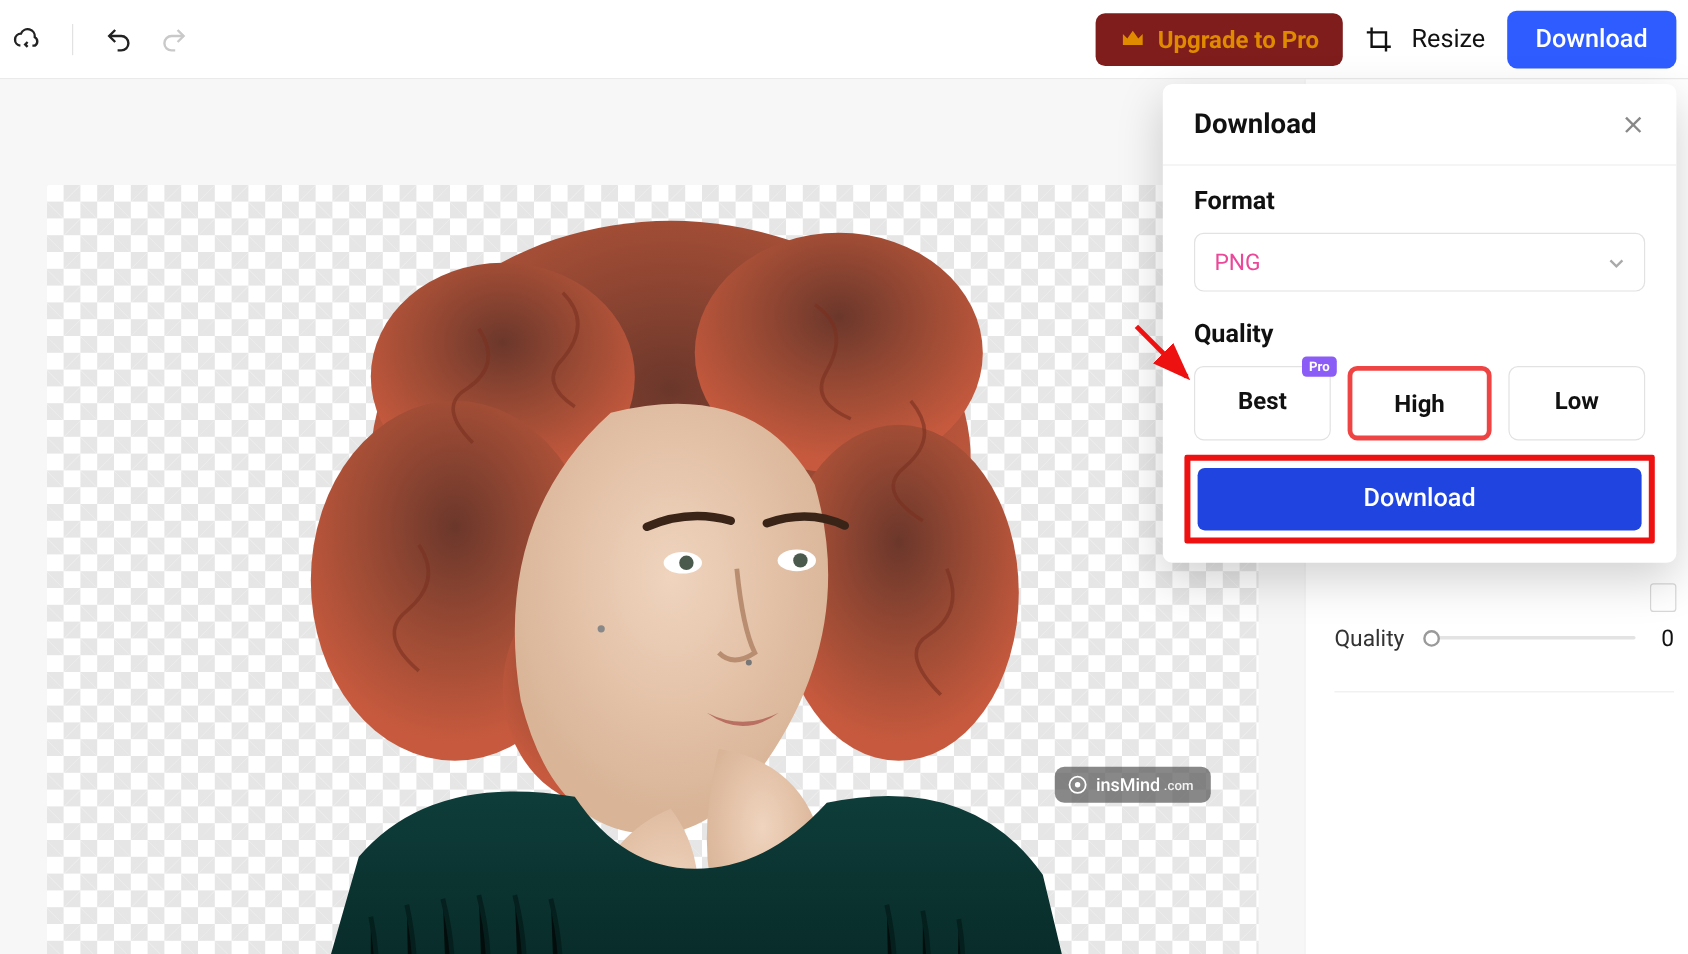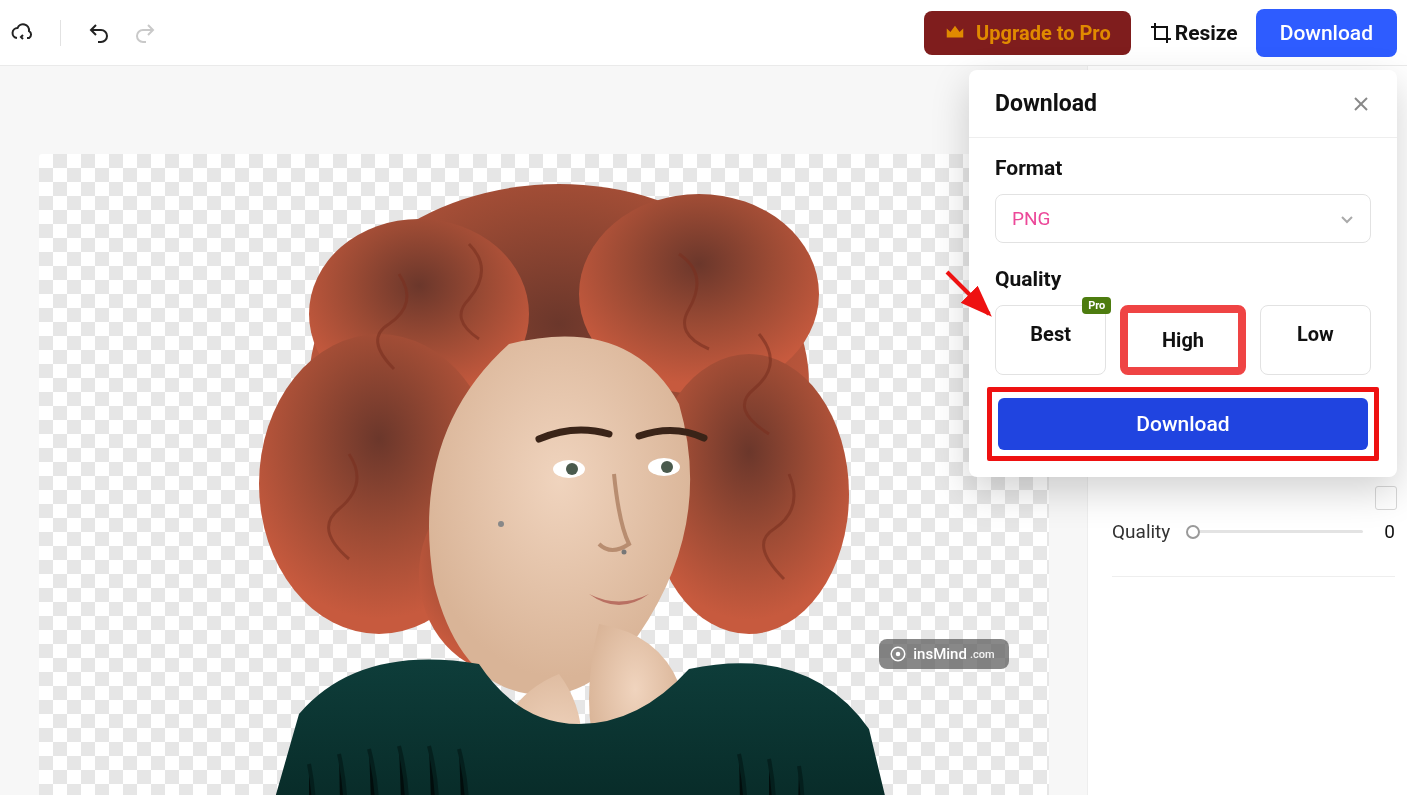--- a/index.html
+++ b/index.html
@@ -28,22 +28,22 @@
     font-size:20px;
     padding:10px 20px;
     border-radius:8px;
     display:flex;
     align-items:center;
     gap:10px;
     cursor:pointer;
   }
   .crown { width:22px; height:22px; }
   .resize-btn {
-    display:flex; align-items:center; gap:2px;
-    font-size:21px; font-weight:700; color:#111; cursor:pointer;
+    display:flex; align-items:center; gap:15px;
+    font-size:21px; font-weight:400; color:#111; cursor:pointer;
   }
   .download-top-btn {
     background:#2e5cff;
     color:#fff;
     font-size:21px;
     font-weight:500;
     padding:12px 24px;
     border-radius:8px;
     cursor:pointer;
   }
@@ -157,24 +157,24 @@
   .quality-btn {
     flex:1; position:relative;
     border:1px solid #e2e2e2;
     border-radius:8px;
     padding:16px 0;
     text-align:center;
     font-size:20px; font-weight:700; color:#111;
     cursor:pointer;
     background:#fff;
   }
-  .quality-btn.selected { border:8px solid #ef4444; padding:15px 0;}
+  .quality-btn.selected { border:4px solid #ef4444; padding:15px 0;}
   .pro-badge {
     position:absolute; top:-9px; right:-6px;
-    background:#4d7c0f; color:#fff;
+    background:#8b5cf6; color:#fff;
     font-size:11px; font-weight:700;
     padding:2px 6px; border-radius:4px;
   }
   .quality-desc { font-size:17px; color:#7b7b7b; margin-bottom:14px; }
   .dl-btn {
     width:100%;
     background:#2044e0;
     color:#fff;
     font-size:21px;
     font-weight:500;

